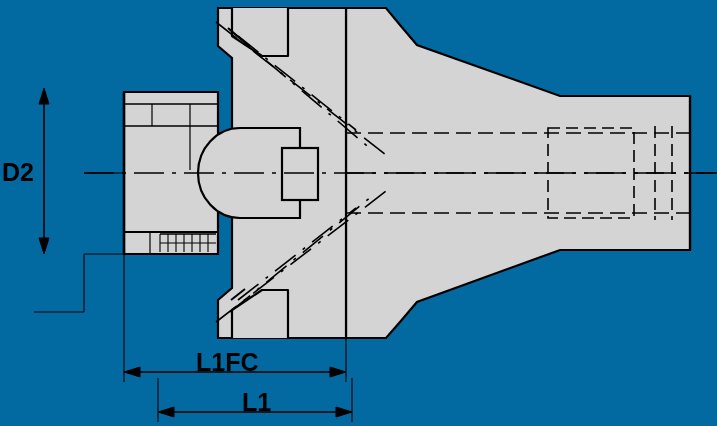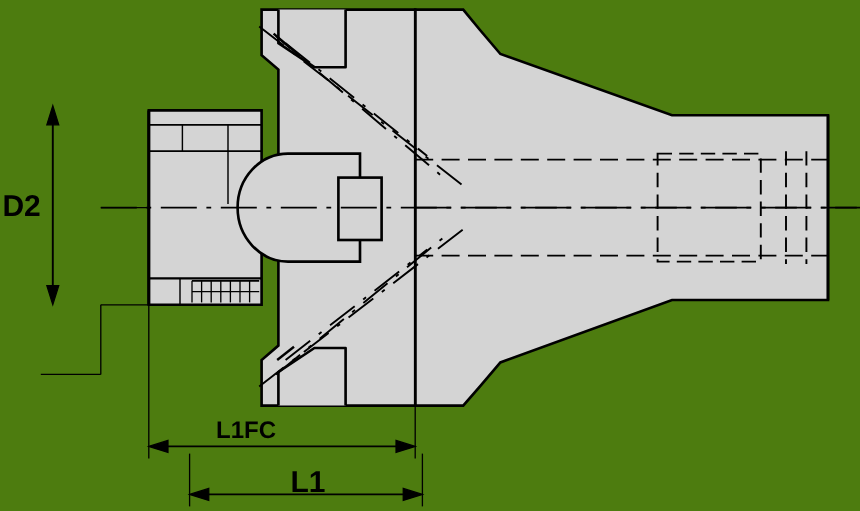--- a/index.html
+++ b/index.html
@@ -7,21 +7,21 @@
     padding: 0;
     background: #ffffff;
   }
   body {
     font-family: "Liberation Sans", sans-serif;
   }
   #stage {
     position: relative;
     width: 717px;
     height: 426px;
-    background: #4d7c0f;
+    background: #0369a1;
     overflow: hidden;
   }
   #drawing {
     position: absolute;
     left: 0;
     top: 0;
   }
   .dim-label {
     position: absolute;
     font-family: "Liberation Sans", sans-serif;
@@ -29,23 +29,23 @@
     color: #000000;
     white-space: nowrap;
   }
   #label-d2 {
     left: 2px;
     top: 158px;
     font-size: 25px;
     letter-spacing: 0px;
   }
   #label-l1fc {
-    left: 180px;
+    left: 196px;
     top: 348px;
-    font-size: 20px;
+    font-size: 25px;
   }
   #label-l1 {
     left: 222px;
     top: 388px;
     font-size: 25px;
     margin-left: 20px;
   }
 </style>
 </head>
 <body>

